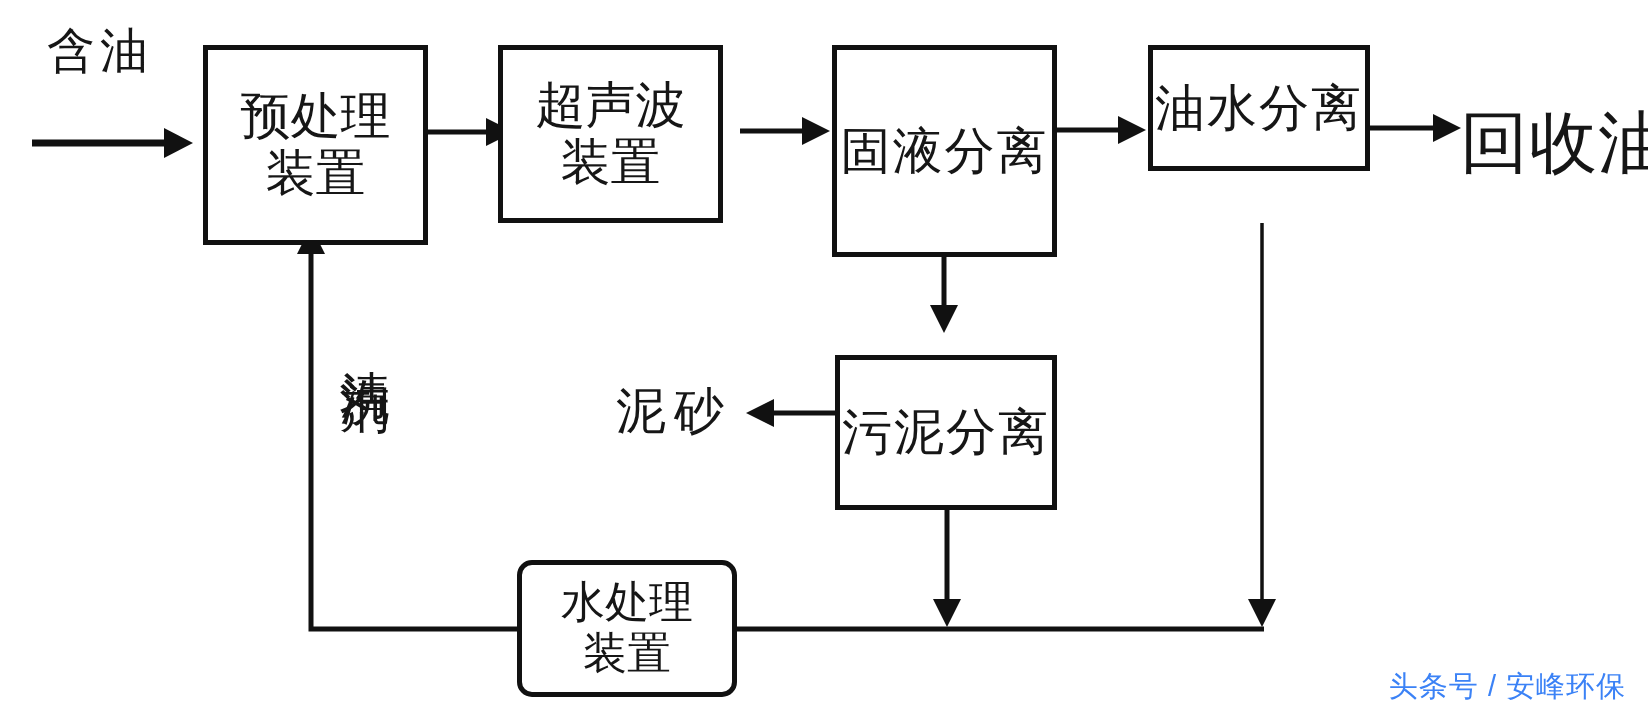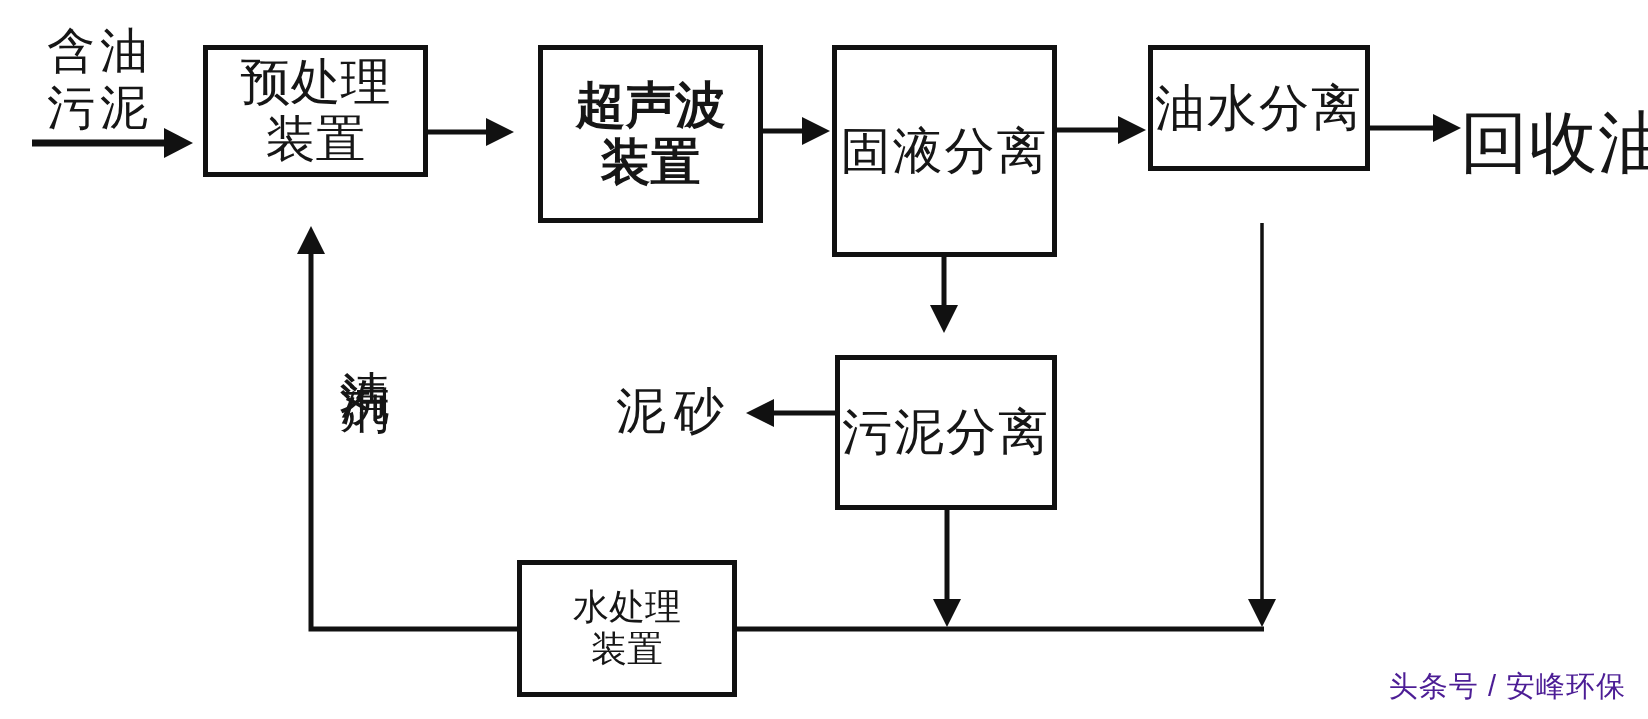--- a/index.html
+++ b/index.html
@@ -17,44 +17,44 @@
     position:absolute; z-index:2;
     border:5px solid #111111;
     background:#ffffff;
     display:flex; flex-direction:column;
     align-items:center; justify-content:center;
     text-align:center;
     line-height:1.14;
     box-sizing:border-box;
   }
   .node span { display:block; white-space:nowrap; }
-  .n-pretreatment  { left:203px;  top:45px;  width:225px; height:132px; font-size:50px; }
-  .n-ultrasonic    { left:538px;  top:45px;  width:225px; height:178px; font-size:50px;font-weight:bold; }
+  .n-pretreatment  { left:203px;  top:45px;  width:225px; height:200px; font-size:50px; }
+  .n-ultrasonic    { left:498px;  top:45px;  width:225px; height:178px; font-size:50px; }
   .n-solid-liquid  { left:832px;  top:45px;  width:225px; height:212px; font-size:50px; letter-spacing:2px;align-items:center; }
   .n-oil-water     { left:1148px; top:45px;  width:222px; height:126px; font-size:50px; letter-spacing:2px; }
   .n-sludge-sep    { left:835px;  top:335px; width:222px; height:155px; font-size:50px; letter-spacing:2px;margin-top:20px; }
-  .n-water-treat   { left:517px;  top:560px; width:220px; height:137px; font-size:36px; }
+  .n-water-treat   { left:517px;  top:560px; width:220px; height:137px; font-size:44px;border-radius:15px; }
   .flabel { position:absolute; z-index:2; white-space:nowrap; }
   .l-input {
     left:33px; top:22px; width:120px;
     font-size:48px; line-height:1.19; letter-spacing:5px;
     text-align:right;
   }
   .l-recovered { left:1460px; top:98px;  font-size:68px; letter-spacing:1px;text-align:right; }
   .l-sediment  { left:616px;  top:378px; font-size:50px; letter-spacing:8px; }
   .l-cleaning  {
     left:332px; top:330px;
     font-size:50px; letter-spacing:6px;
     writing-mode:vertical-rl; text-orientation:upright;
   }
   .watermark {
     position:absolute; right:22px; bottom:12px; z-index:3;
     font-family:"Liberation Sans","DejaVu Sans",sans-serif;
     font-size:29px; letter-spacing:1px;
-    color:#4c1d95;
+    color:#3b82f6;
     text-shadow:2px 2px 0 #ffffff;
   }
   .stroke { stroke:#111111; fill:none; }
   .head { fill:#111111; stroke:none; }
 </style>
 </head>
 <body>
 
 <div id="canvas">
 
@@ -137,21 +137,20 @@
     <span>污泥分离</span>
   </div>
 
   <div class="node n-water-treat">
     <span>水处理</span>
     <span>装置</span>
   </div>
 
   <div class="flabel l-input">
     <span>含油</span><br>
-    <span>污泥</span>
   </div>
 
   <div class="flabel l-recovered">回收油</div>
 
   <div class="flabel l-sediment">泥砂</div>
 
   <div class="flabel l-cleaning">清洗剂</div>
 
   <div class="watermark">头条号 / 安峰环保</div>
 

